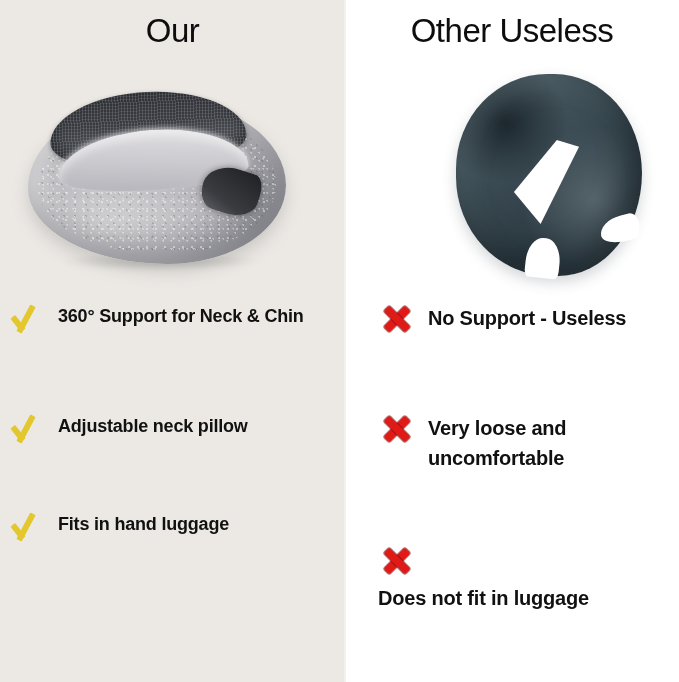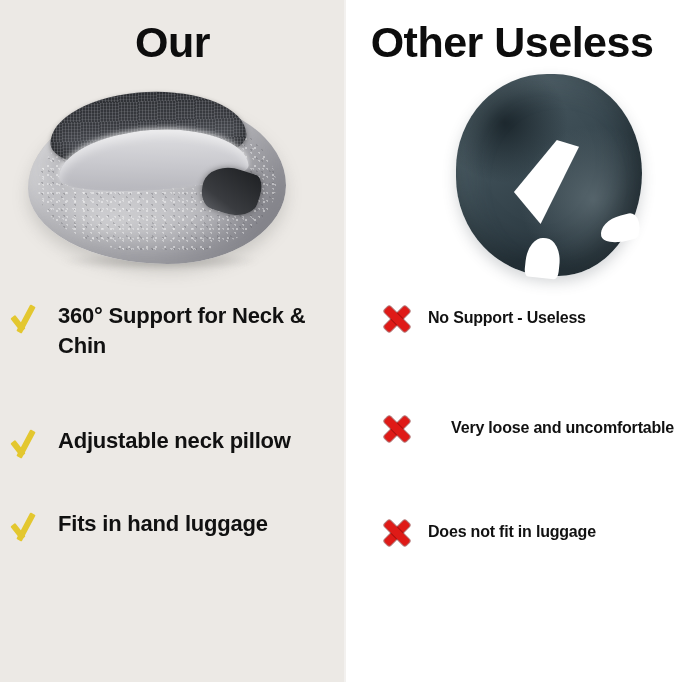--- a/index.html
+++ b/index.html
@@ -41,23 +41,23 @@
     left: 344px;
     top: 0;
     width: 2px;
     height: 682px;
     background: #f3f1ef;
   }
 
   
   .col-title {
     position: absolute;
-    top: 18px;
-    font-size: 43px;
-    font-weight: bold;
+    top: 12px;
+    font-size: 33px;
+    font-weight: normal;
     letter-spacing: -0.5px;
     color: #0d0d0d;
     text-align: center;
     white-space: nowrap;
   }
   .title-left  { left: 0;     width: 345px; }
   .title-right { left: 345px; width: 334px; }
 
   
   .product-stage {
@@ -238,28 +238,28 @@
   .mark {
     flex: 0 0 auto;
     width: 40px;
     height: 40px;
     margin-right: 10px;
     position: relative;
   }
   .feature-right .mark { width: 38px; height: 38px; margin-right: 12px; }
 
   .feature-text {
-    font-size: 22px;
+    font-size: 18px;
     font-weight: bold;
     line-height: 30px;
     color: #111111;
     letter-spacing: -0.2px;
     padding-top: 3px;
   }
-  .feature-right .feature-text { font-size: 16px; }
+  .feature-right .feature-text { font-size: 20px; }
 
   
   .check-glyph {
     position: absolute;
     inset: 0;
   }
   .check-glyph::before,
   .check-glyph::after {
     content: "";
     position: absolute;
@@ -293,26 +293,26 @@
     height: 30px;
     background: #df1a17;
     border-radius: 2px;
     box-shadow: 0 0 0 1px rgba(120,8,8,0.55);
   }
   .cross-glyph::before { transform: rotate(45deg); }
   .cross-glyph::after  { transform: rotate(-45deg); }
 
   
   .row-0 { top: 298px; }
-  .row-1 { top: 423px; }
+  .row-1 { top: 408px; }
   .row-2 { top: 506px; text-align: center; }
 
   .row-r0 { top: 300px; }
   .row-r1 { top: 410px; justify-content: space-between; }
-  .row-r2 { top: 514px; }
+  .row-r2 { top: 542px; flex-direction: column; }
 </style>
 </head>
 <body>
 
 <div id="page">
 
   <div class="panel panel-left"></div>
 
   <div class="panel panel-right"></div>
 

